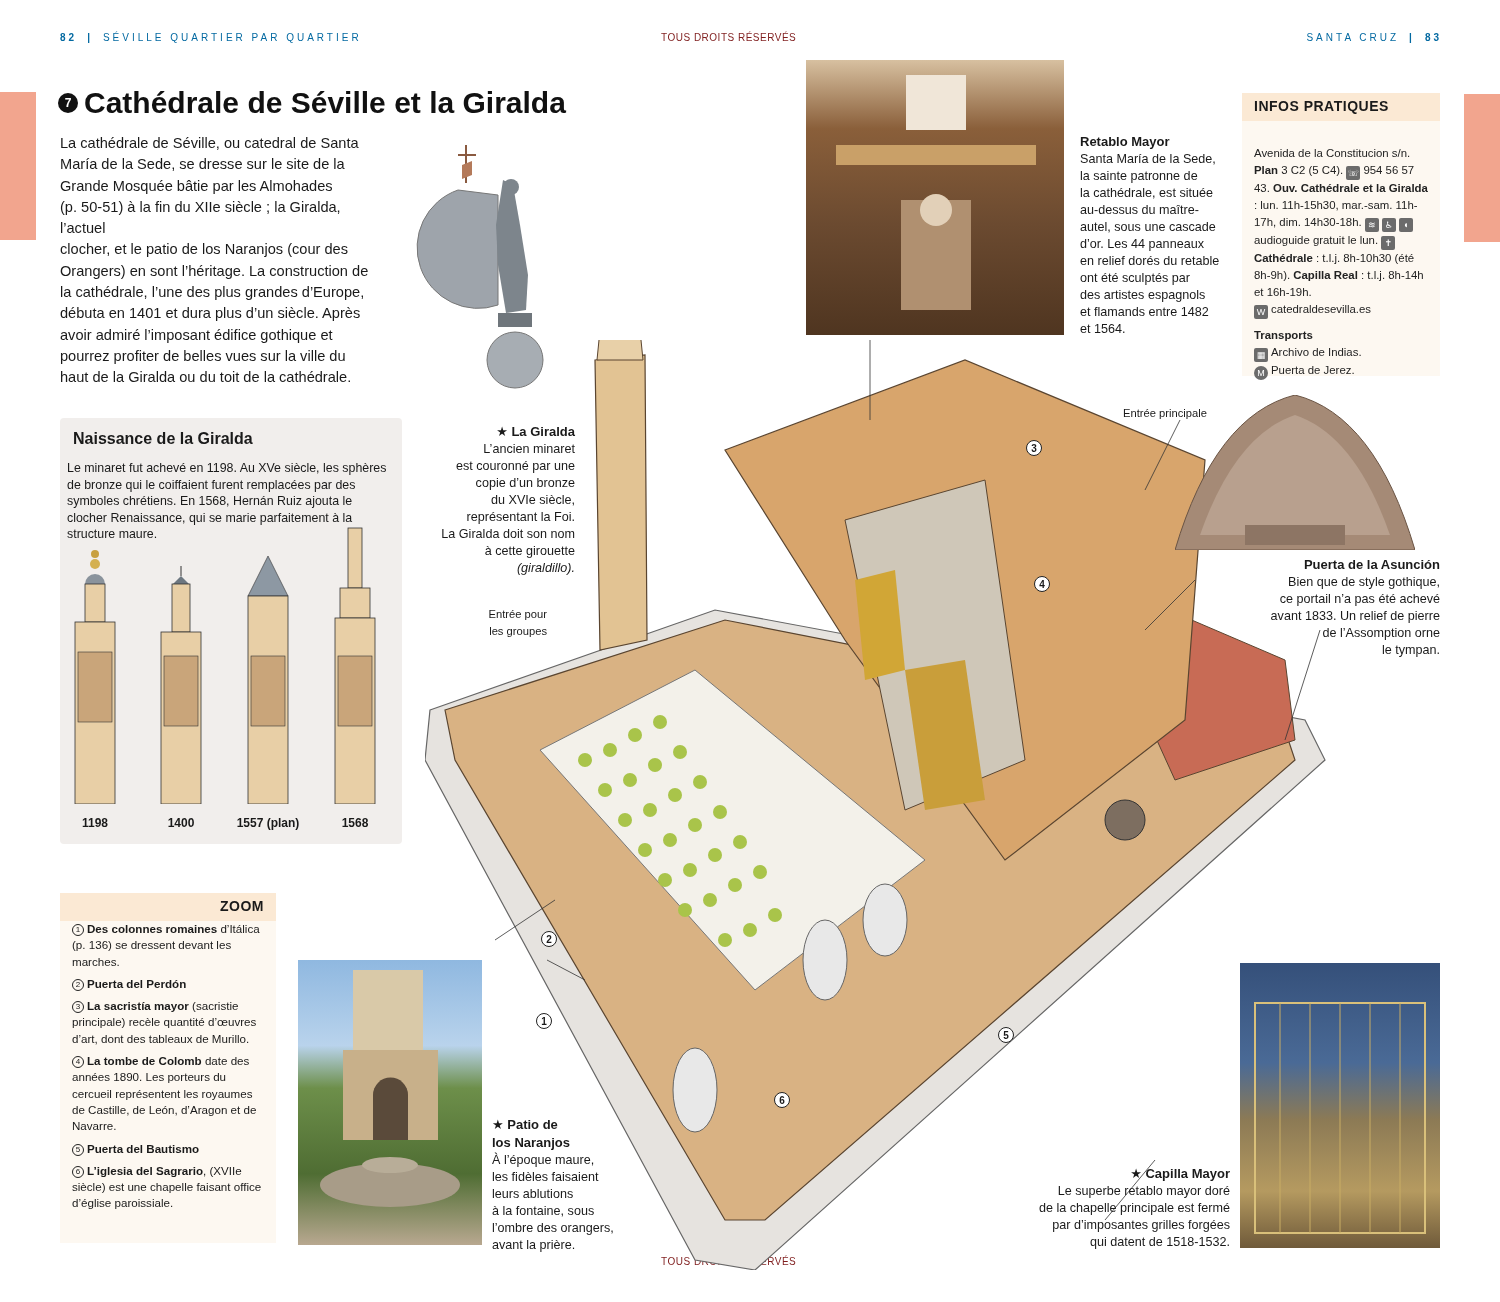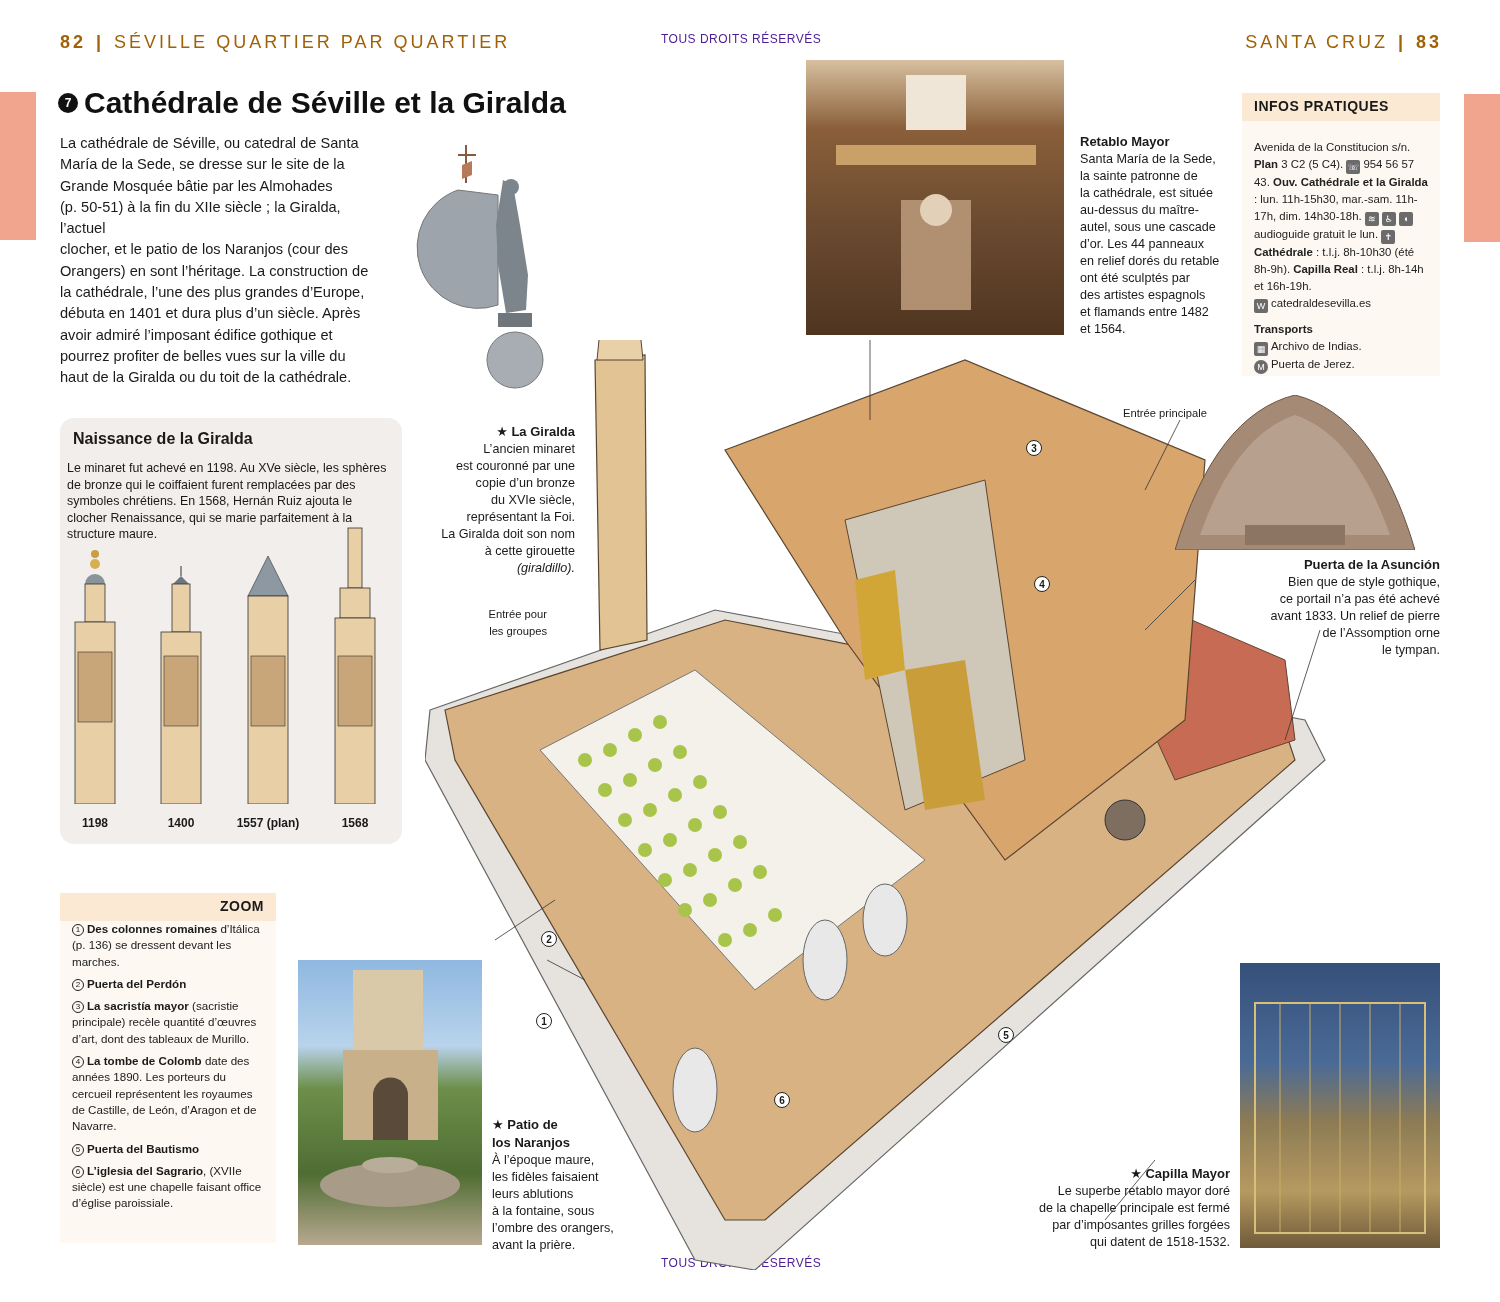--- a/index.html
+++ b/index.html
@@ -2,52 +2,52 @@
 <html><head>
 <meta charset="utf-8">
 <style>
   * { box-sizing: border-box; margin: 0; padding: 0; }
   html, body { width: 1500px; height: 1302px; background: #ffffff; overflow: hidden; }
   body { position: relative; font-family: "Liberation Sans", "DejaVu Sans", sans-serif; color: #1a1a1a; }
 
   .abs { position: absolute; }
 
   
-  .runhead { font-size: 18px; letter-spacing: 3px; color: #a16207; top: 32px; }
+  .runhead { font-size: 10px; letter-spacing: 3px; color: #0369a1; top: 32px; }
   .runhead b { font-weight: 700; }
   .runhead .sep { font-weight: 700; margin: 0 10px; }
-  .copyright { font-size: 12px; color: #4c1d95; letter-spacing: 0.5px; }
+  .copyright { font-size: 10px; color: #7f1d1d; letter-spacing: 0.5px; }
 
   .side-tab { width: 36px; height: 148px; background: #f2a58e; }
 
   
   .title { left: 58px; top: 86px; font-size: 30px; font-weight: 700; display: flex; align-items: center; gap: 6px; color: #111; }
   .num-badge { width: 20px; height: 20px; border-radius: 50%; background: #111; color: #fff; font-size: 12px; font-weight: 700; display: inline-flex; align-items: center; justify-content: center; }
 
   .intro { left: 60px; top: 133px; width: 310px; font-size: 14.6px; line-height: 21.3px; }
 
   
-  .giralda-box { left: 60px; top: 418px; width: 342px; height: 426px; background: #f1eeec; border-radius: 14px; }
+  .giralda-box { left: 60px; top: 418px; width: 342px; height: 426px; background: #f1eeec; border-radius: 4px; }
   .giralda-box h3 { position: absolute; left: 13px; top: 12px; font-size: 16px; font-weight: 700; }
   .giralda-box p { position: absolute; left: 7px; top: 42px; width: 322px; font-size: 12.4px; line-height: 16.5px; }
   .tower { position: absolute; bottom: 40px; width: 46px; }
   .tower-label { position: absolute; top: 398px; width: 80px; text-align: center; font-size: 12px; font-weight: bold; }
 
   
   .zoom-box { left: 60px; top: 893px; width: 216px; height: 350px; background: #fdf8f1; }
   .zoom-head { height: 28px; background: #fbe9d4; padding: 5px 12px; font-size: 14px; font-weight: 700; letter-spacing: 0.5px; text-align: right; }
   .zoom-list { padding: 0 12px; font-size: 11.6px; line-height: 16.3px; }
   .zoom-list .item { margin-bottom: 6px; }
   .zoom-list b { font-weight: 700; }
   .circ { display: inline-block; width: 12px; height: 12px; border: 1px solid #222; border-radius: 50%; font-size: 8px; line-height: 10px; text-align: center; margin-right: 3px; vertical-align: 1px; }
 
   
   .infos { left: 1242px; top: 93px; width: 198px; height: 283px; background: #fdf8f1; }
   .infos-head { height: 28px; background: #fbe9d4; padding: 5px 12px; font-size: 14px; font-weight: 700; letter-spacing: 0.5px; }
-  .infos-body { padding: 18px 12px; font-size: 11.4px; line-height: 17px; color: #222; }
+  .infos-body { padding: 24px 12px; font-size: 11.4px; line-height: 17px; color: #222; }
   .infos-body b { font-weight: 700; }
   .ico { display: inline-block; width: 14px; height: 14px; background: #6b6b6b; color: #fff; border-radius: 2px; font-size: 9px; line-height: 14px; text-align: center; vertical-align: -2px; margin-right: 3px; }
 
   
   .caption { font-size: 12.6px; line-height: 17px; }
   .caption b { font-weight: 700; font-size: 13px; }
   .right { text-align: right; }
   .small-label { font-size: 11.2px; line-height: 17px; }
 
   

